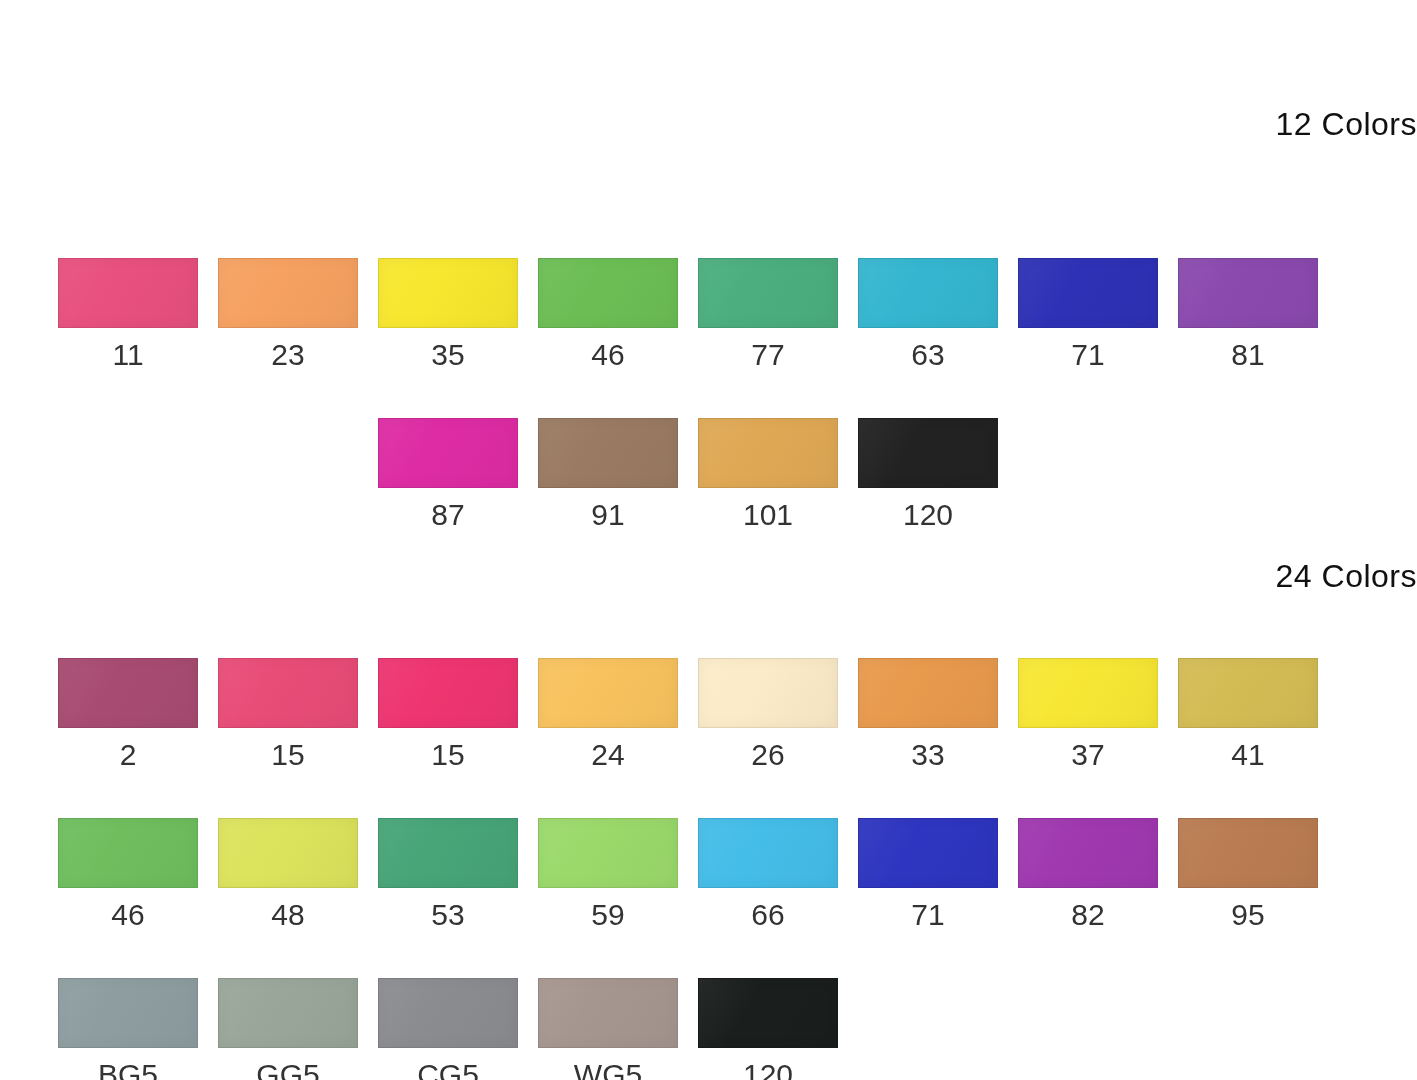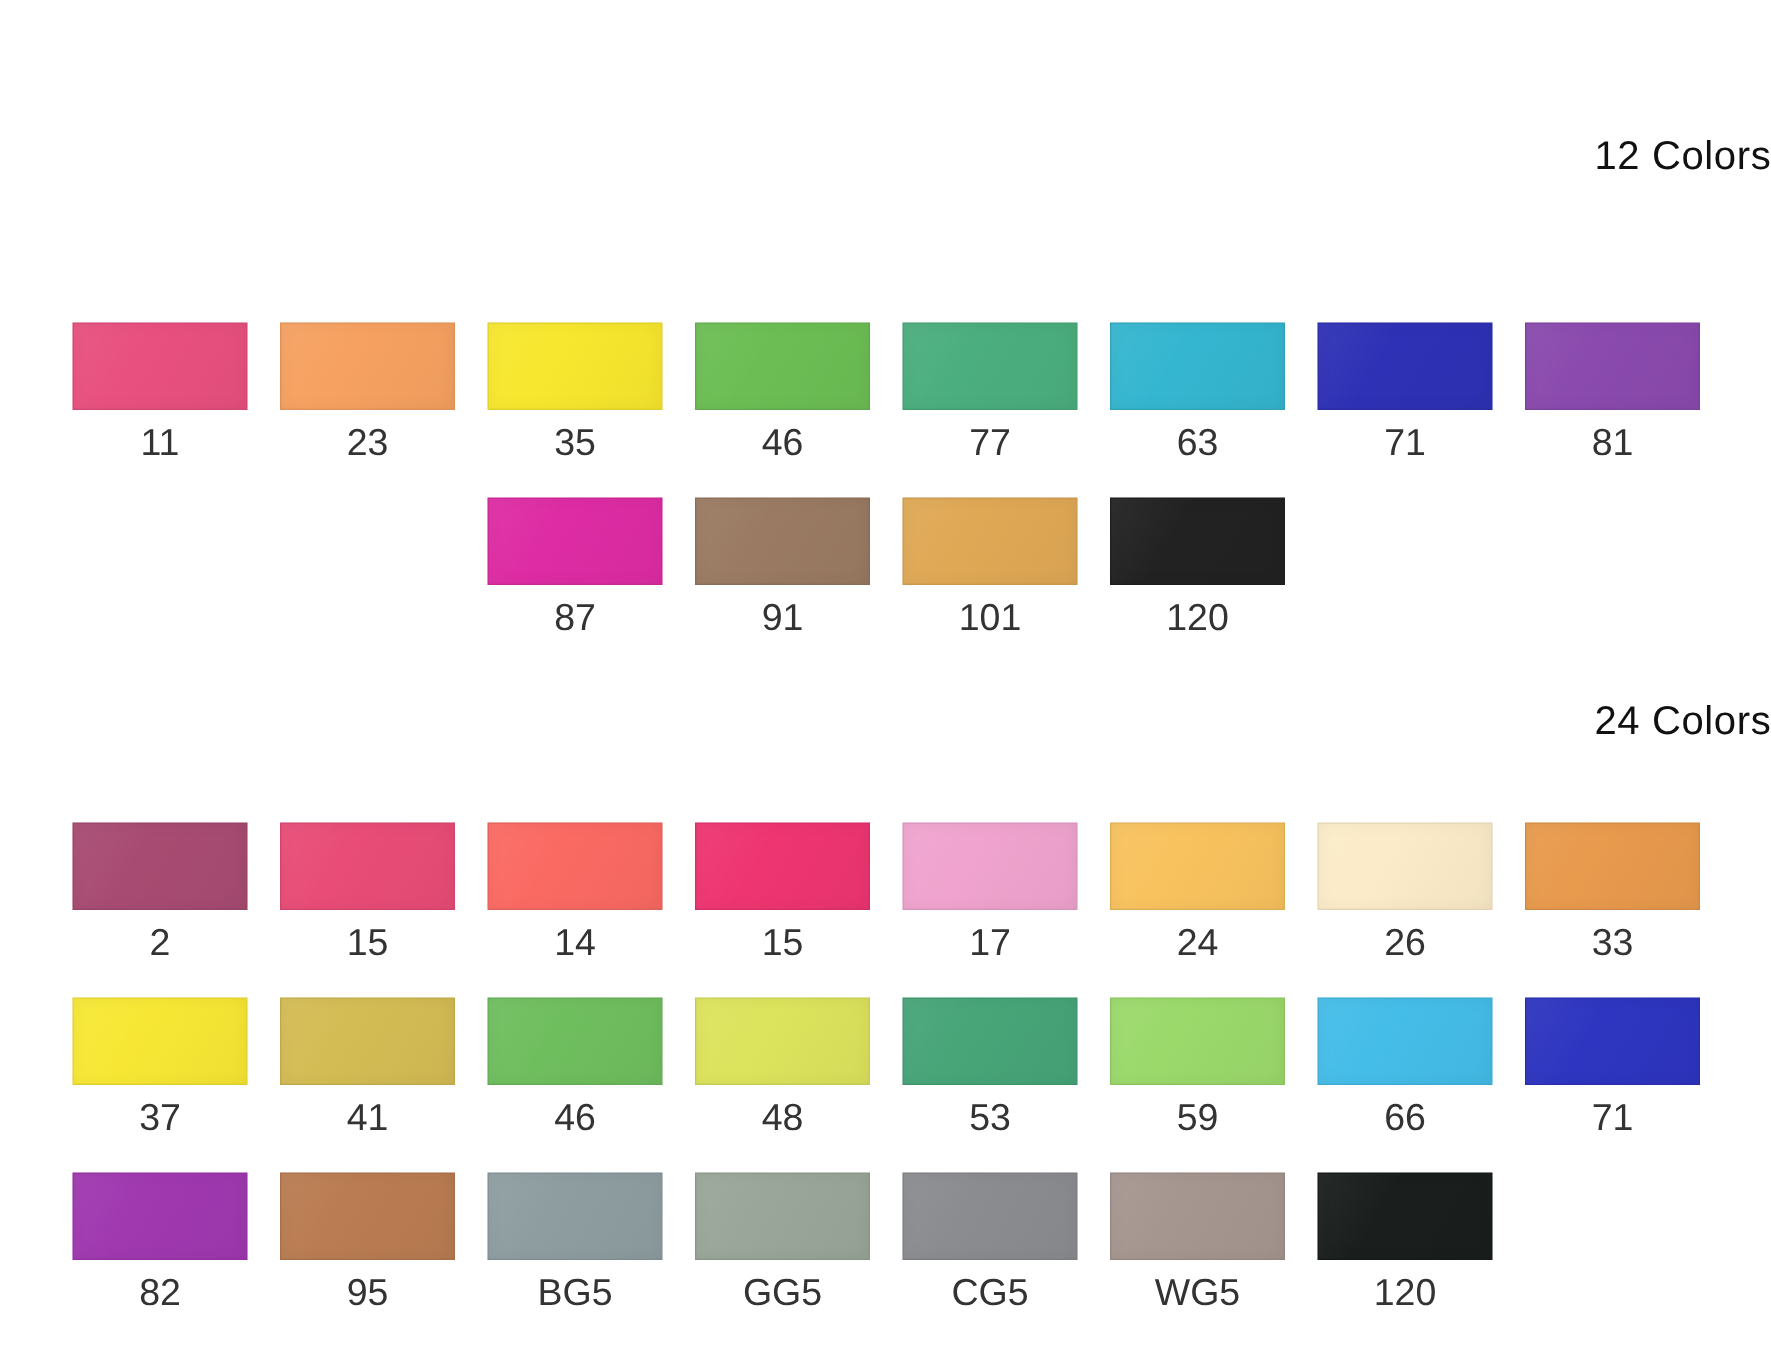--- a/index.html
+++ b/index.html
@@ -47,20 +47,21 @@
 
   
   .swatch-grid {
     position: absolute;
     left: 58px;
     width: 1301px;
     display: grid;
     grid-template-columns: repeat(8, 140px);
     column-gap: 26px;
     row-gap: 0px;
+    gap: 20px;
   }
   #grid-12 { top: 258px; }
   #grid-24 { top: 658px; }
 
   .swatch-cell {
     width: 140px;
     height: 140px;
     box-sizing: border-box;
     display: flex;
     flex-direction: column;
@@ -162,32 +163,24 @@
   <div class="swatch-grid" id="grid-24">
       <div class="swatch-cell">
         <div class="chip" style="background-color: rgb(168, 75, 114);"></div>
         <div class="chip-label">2</div>
       </div>
       <div class="swatch-cell">
         <div class="chip" style="background-color: rgb(232, 76, 119);"></div>
         <div class="chip-label">15</div>
       </div>
       <div class="swatch-cell">
-        <div class="chip" style="background-color: rgb(250, 106, 99);"></div>
-        <div class="chip-label">14</div>
-      </div>
-      <div class="swatch-cell">
         <div class="chip" style="background-color: rgb(238, 53, 113);"></div>
         <div class="chip-label">15</div>
       </div>
       <div class="swatch-cell">
-        <div class="chip" style="background-color: rgb(239, 163, 206);"></div>
-        <div class="chip-label">17</div>
-      </div>
-      <div class="swatch-cell">
         <div class="chip" style="background-color: rgb(248, 194, 94);"></div>
         <div class="chip-label">24</div>
       </div>
       <div class="swatch-cell">
         <div class="chip" style="background-color: rgb(251, 235, 200);"></div>
         <div class="chip-label">26</div>
       </div>
       <div class="swatch-cell">
         <div class="chip" style="background-color: rgb(232, 154, 77);"></div>
         <div class="chip-label">33</div>

